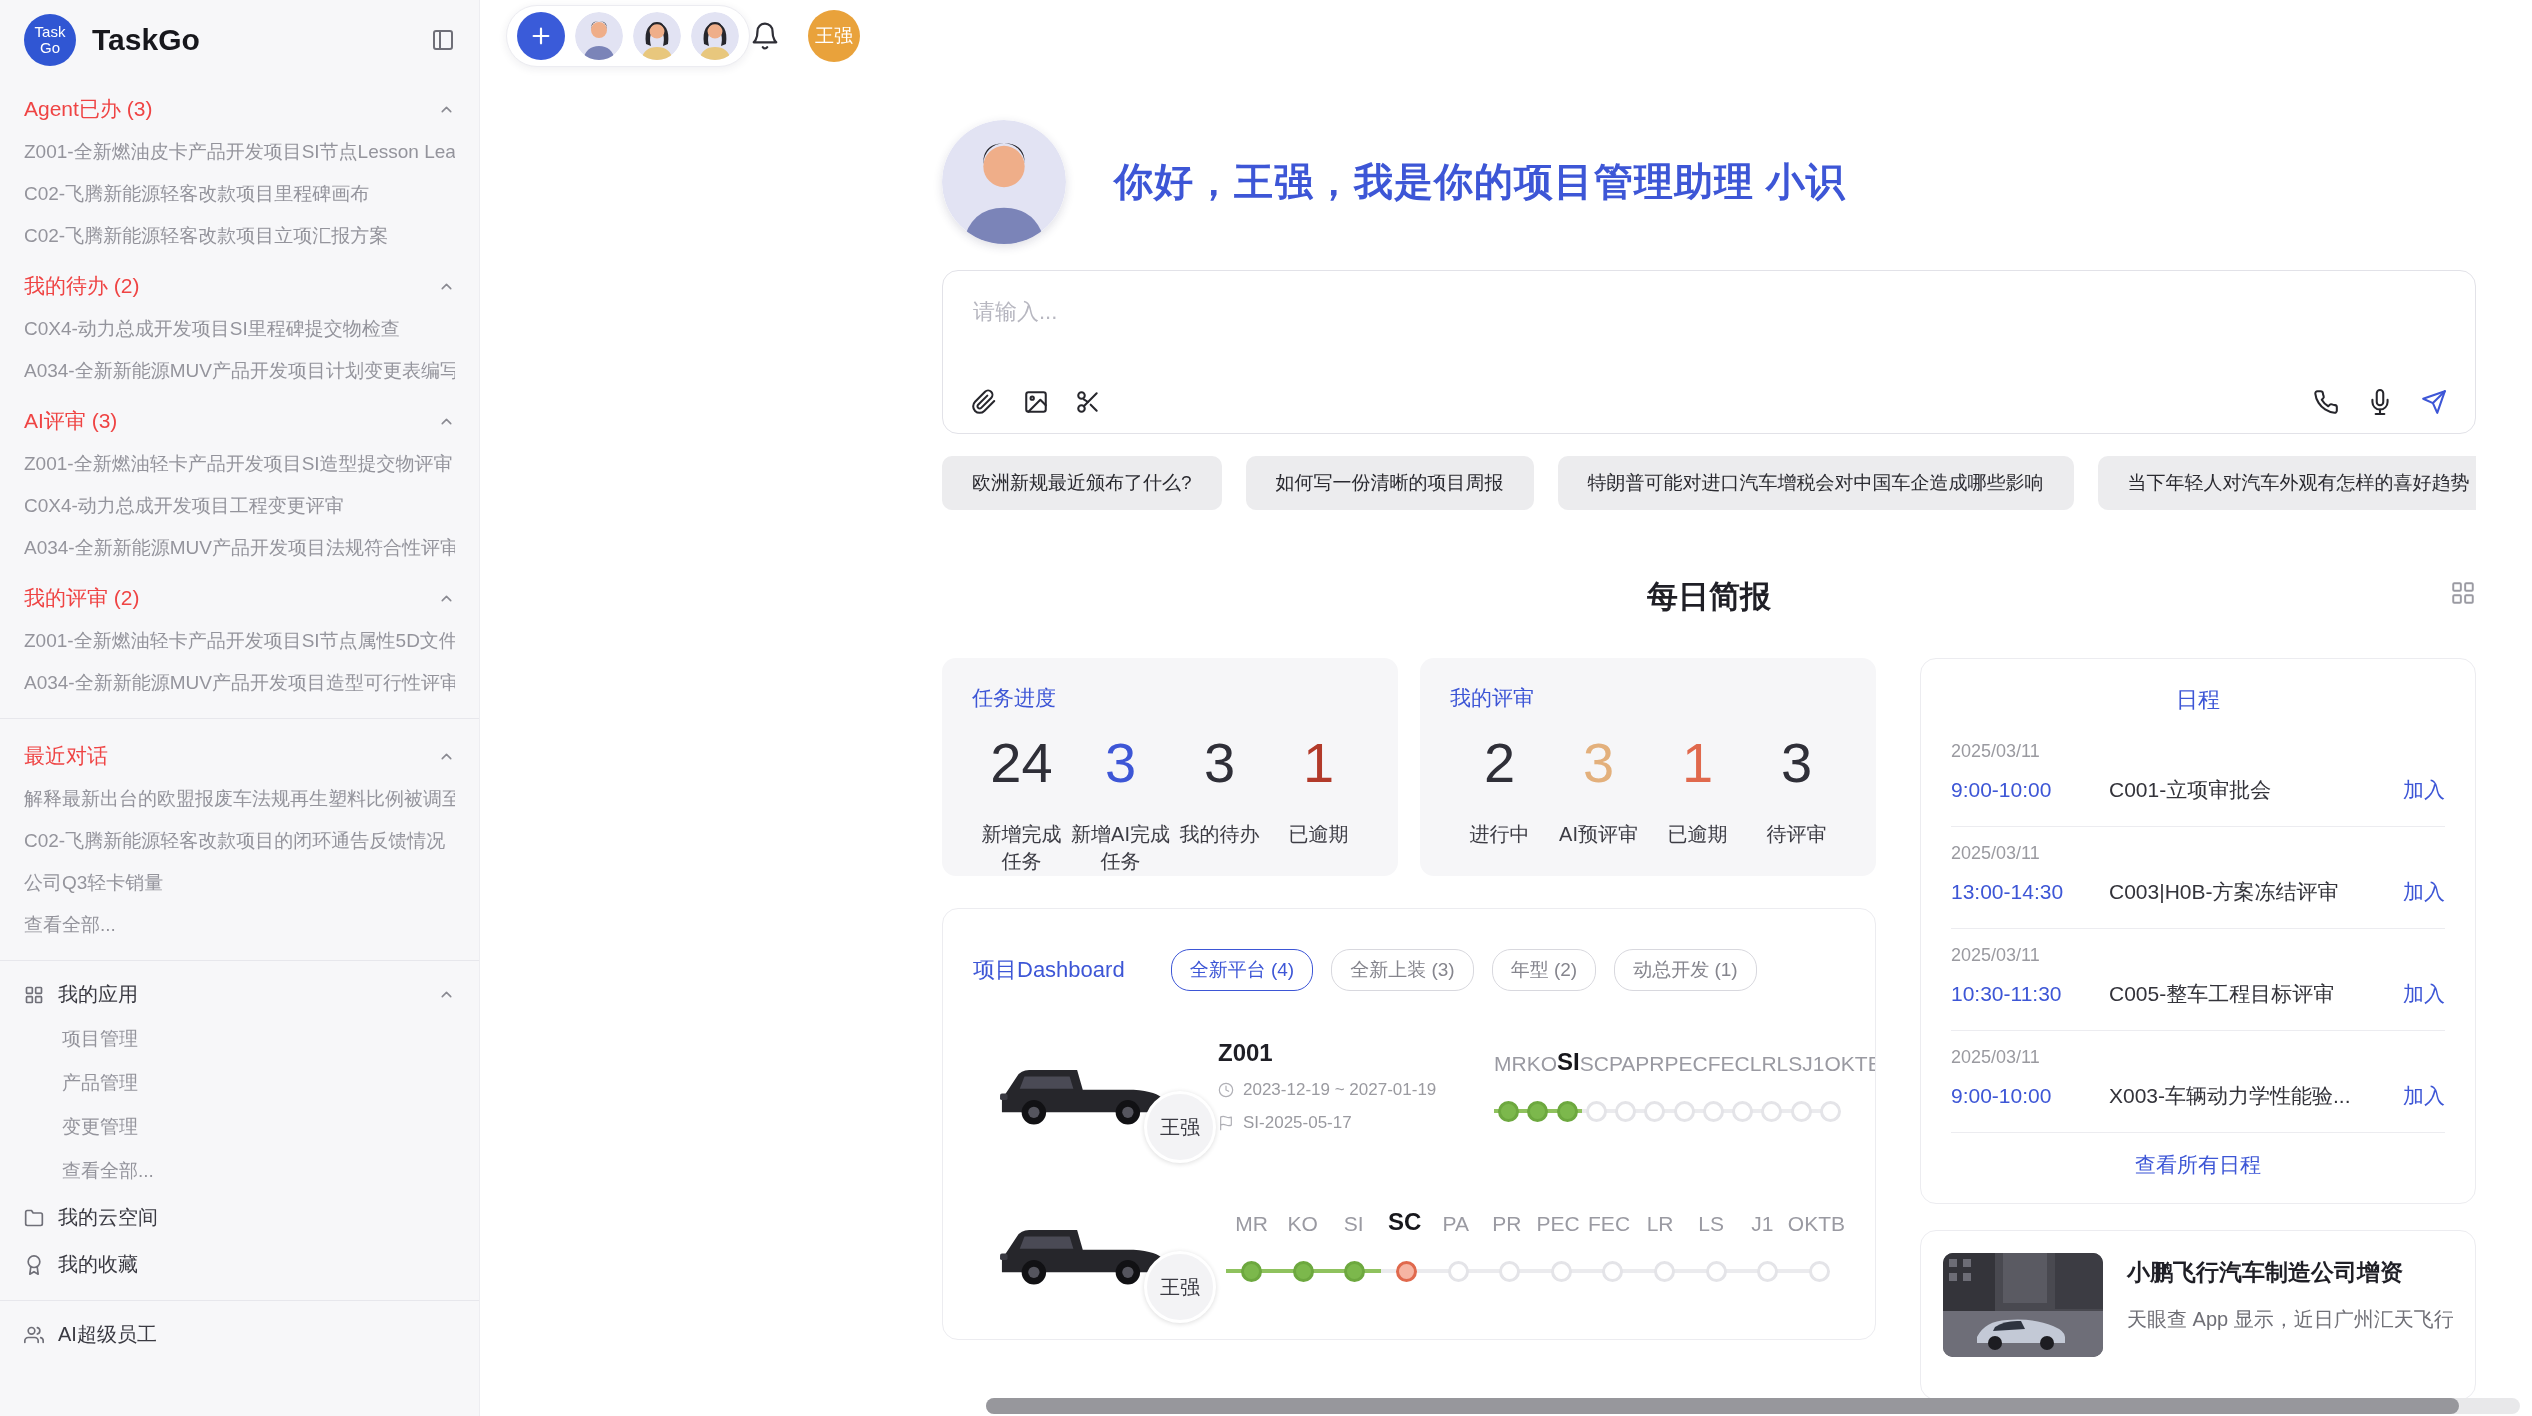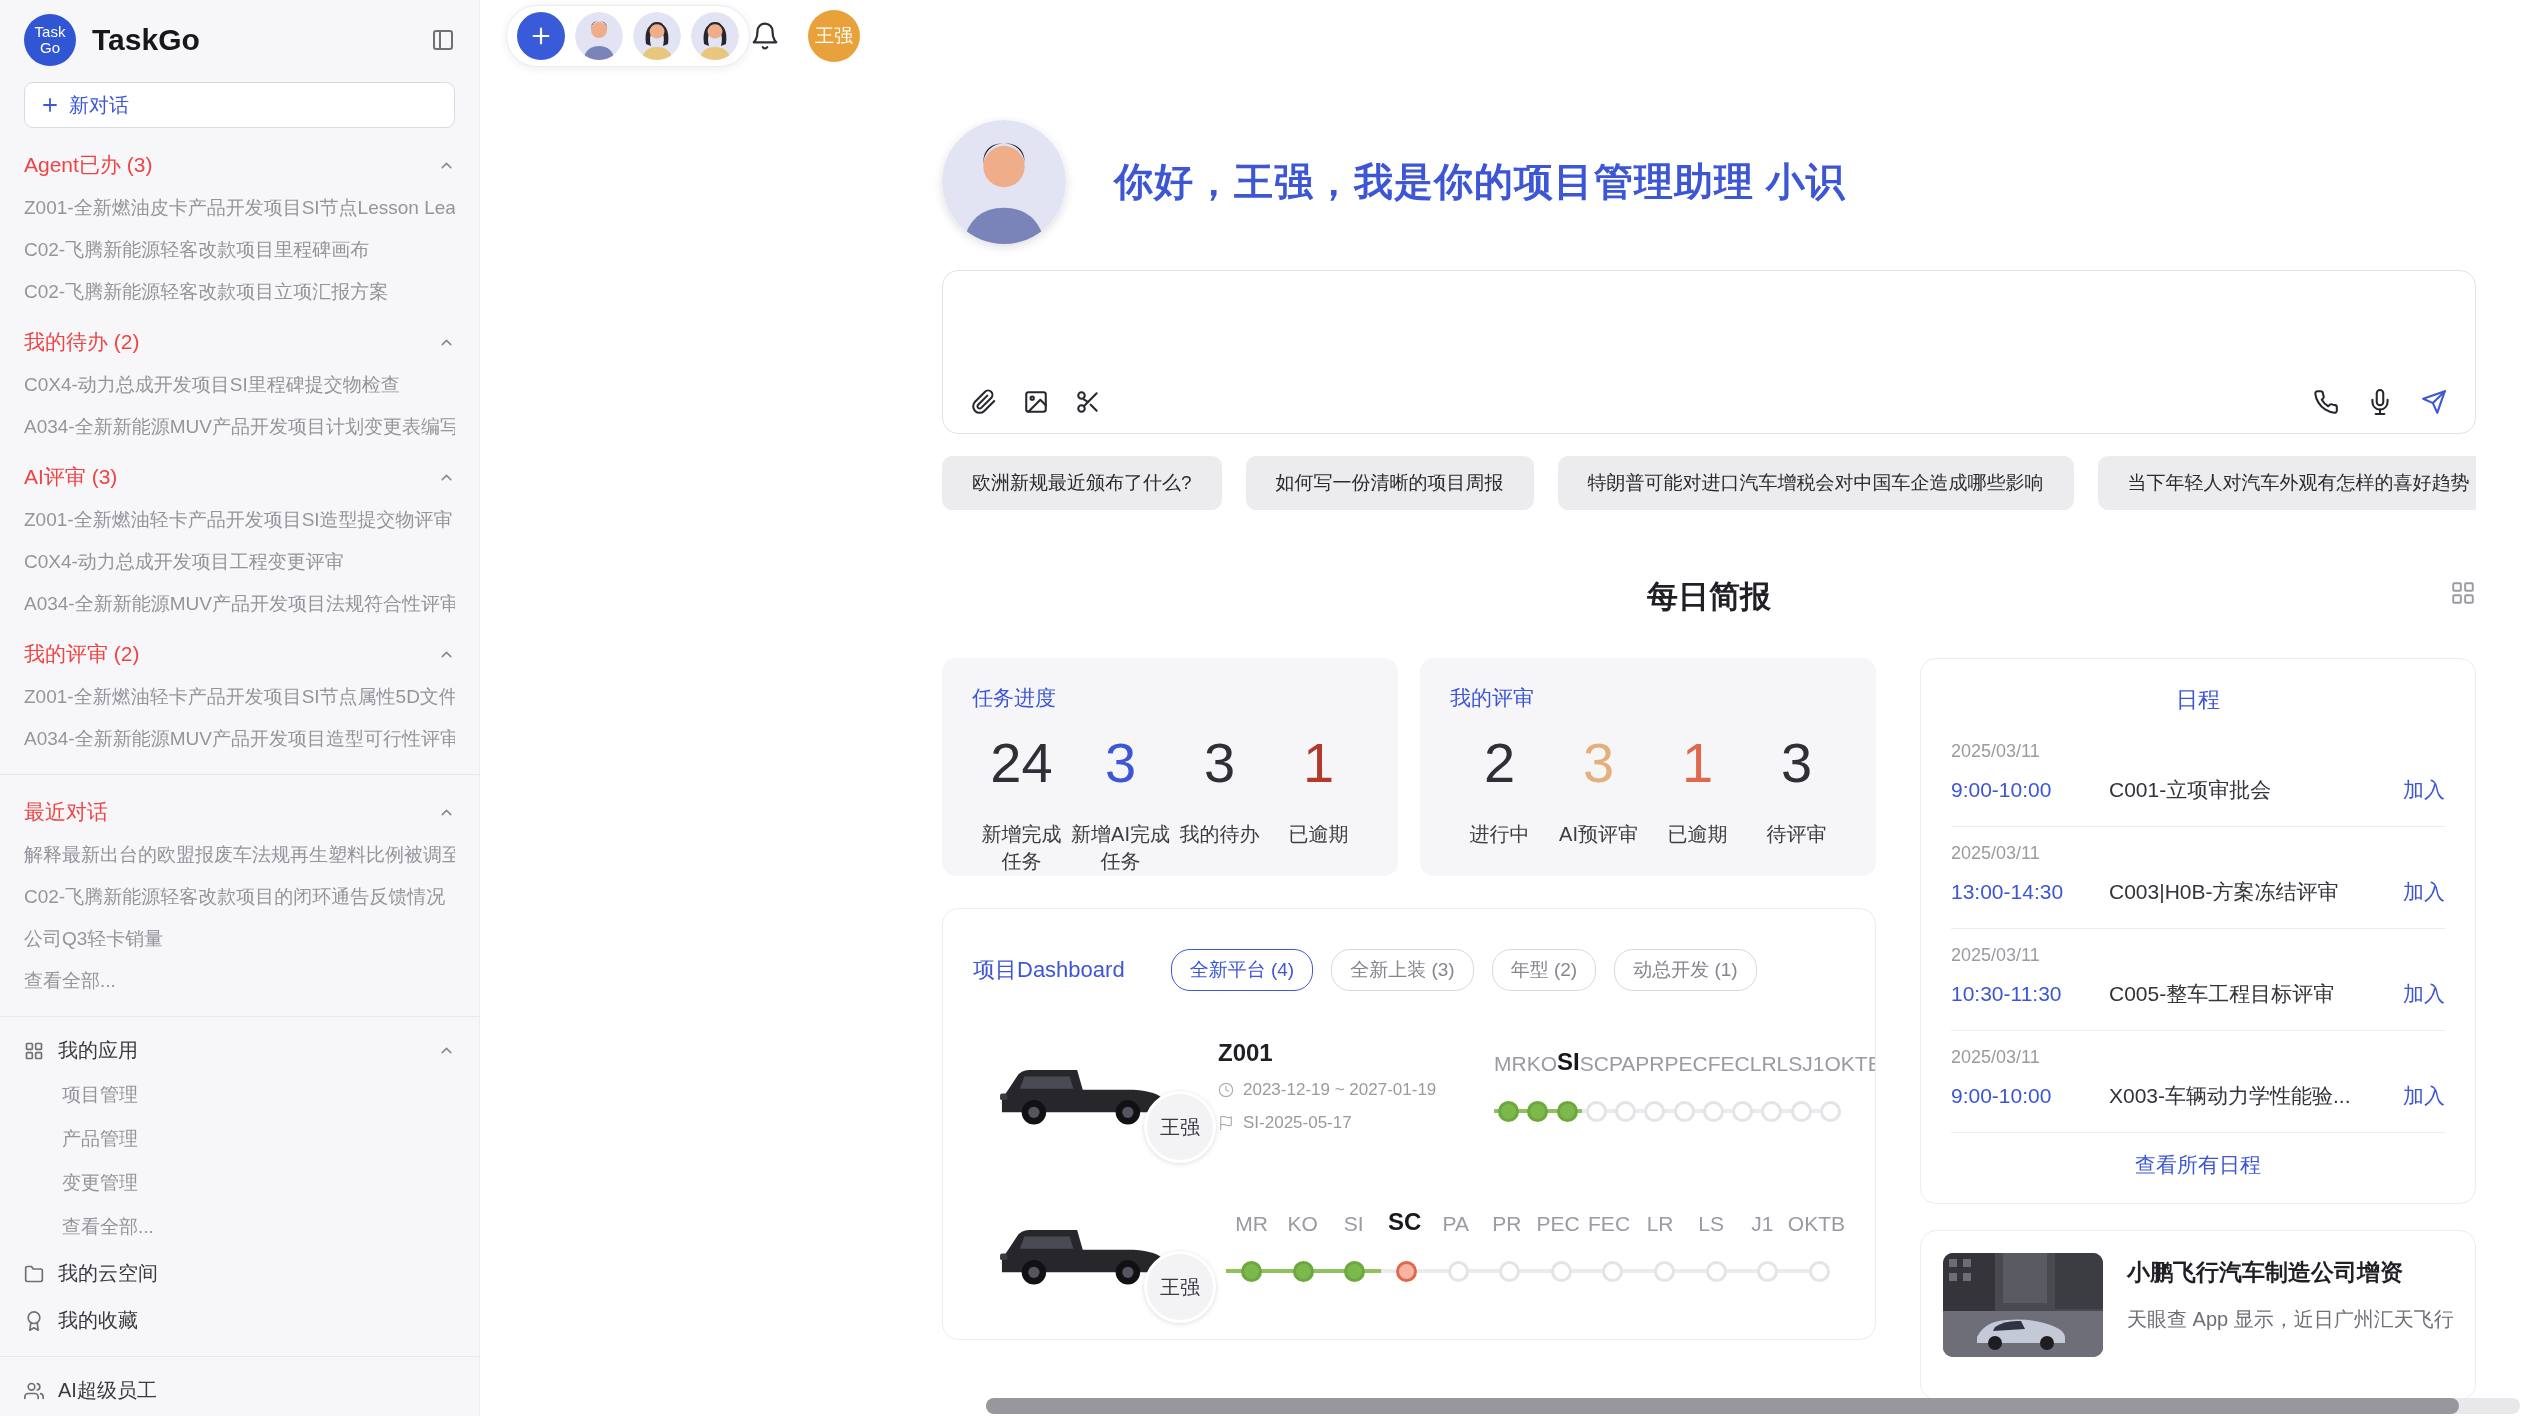--- a/index.html
+++ b/index.html
@@ -172,27 +172,20 @@
         <span>Go</span>
       </div>
       <div class="app-title">TaskGo</div>
       <div class="spacer"></div>
       <svg class="icon md" viewBox="0 0 24 24">
           <rect x="3" y="3" width="18" height="18" rx="2"></rect>
           <line x1="9" y1="3" x2="9" y2="21"></line>
         </svg>
     </div>
 
-    <button class="new-chat">
-      <svg viewBox="0 0 24 24">
-          <line x1="12" y1="4" x2="12" y2="20"></line>
-          <line x1="4" y1="12" x2="20" y2="12"></line>
-        </svg>
-      <span>新对话</span>
-    </button>
 
     <div class="sb-list">
 
       <div class="sb-sec-head">
         <span>Agent已办 (3)</span>
         <svg class="chev" viewBox="0 0 24 24">
             <polyline points="6 15 12 9 18 15"></polyline>
           </svg>
       </div>
       <div class="sb-item">Z001-全新燃油皮卡产品开发项目SI节点Lesson Learn报告</div>
@@ -320,20 +313,21 @@
     <div class="content">
 
       <div class="greeting">
         <div class="greet-avatar"><svg viewBox="0 0 48 48" width="124" height="124">
               <use href="#sym-person-m"></use>
             </svg></div>
         <div class="greet-title">你好，王强，我是你的项目管理助理 小识</div>
       </div>
 
       <div class="composer">
+        <textarea placeholder="请输入..." style=""></textarea>
         <div class="comp-icons-left">
           <svg class="comp-icon" viewBox="0 0 24 24">
               <path d="M21.44 11.05l-9.19 9.19a6 6 0 0 1-8.49-8.49l9.19-9.19a4 4 0 0 1 5.66 5.66l-9.2 9.19a2 2 0 0 1-2.83-2.83l8.49-8.48"></path>
             </svg>
           <svg class="comp-icon" viewBox="0 0 24 24">
               <rect x="3" y="3" width="18" height="18" rx="2"></rect>
               <circle cx="8.5" cy="8.5" r="1.5"></circle>
               <path d="M21 15l-5-5L5 21"></path>
             </svg>
           <svg class="comp-icon" viewBox="0 0 24 24">

